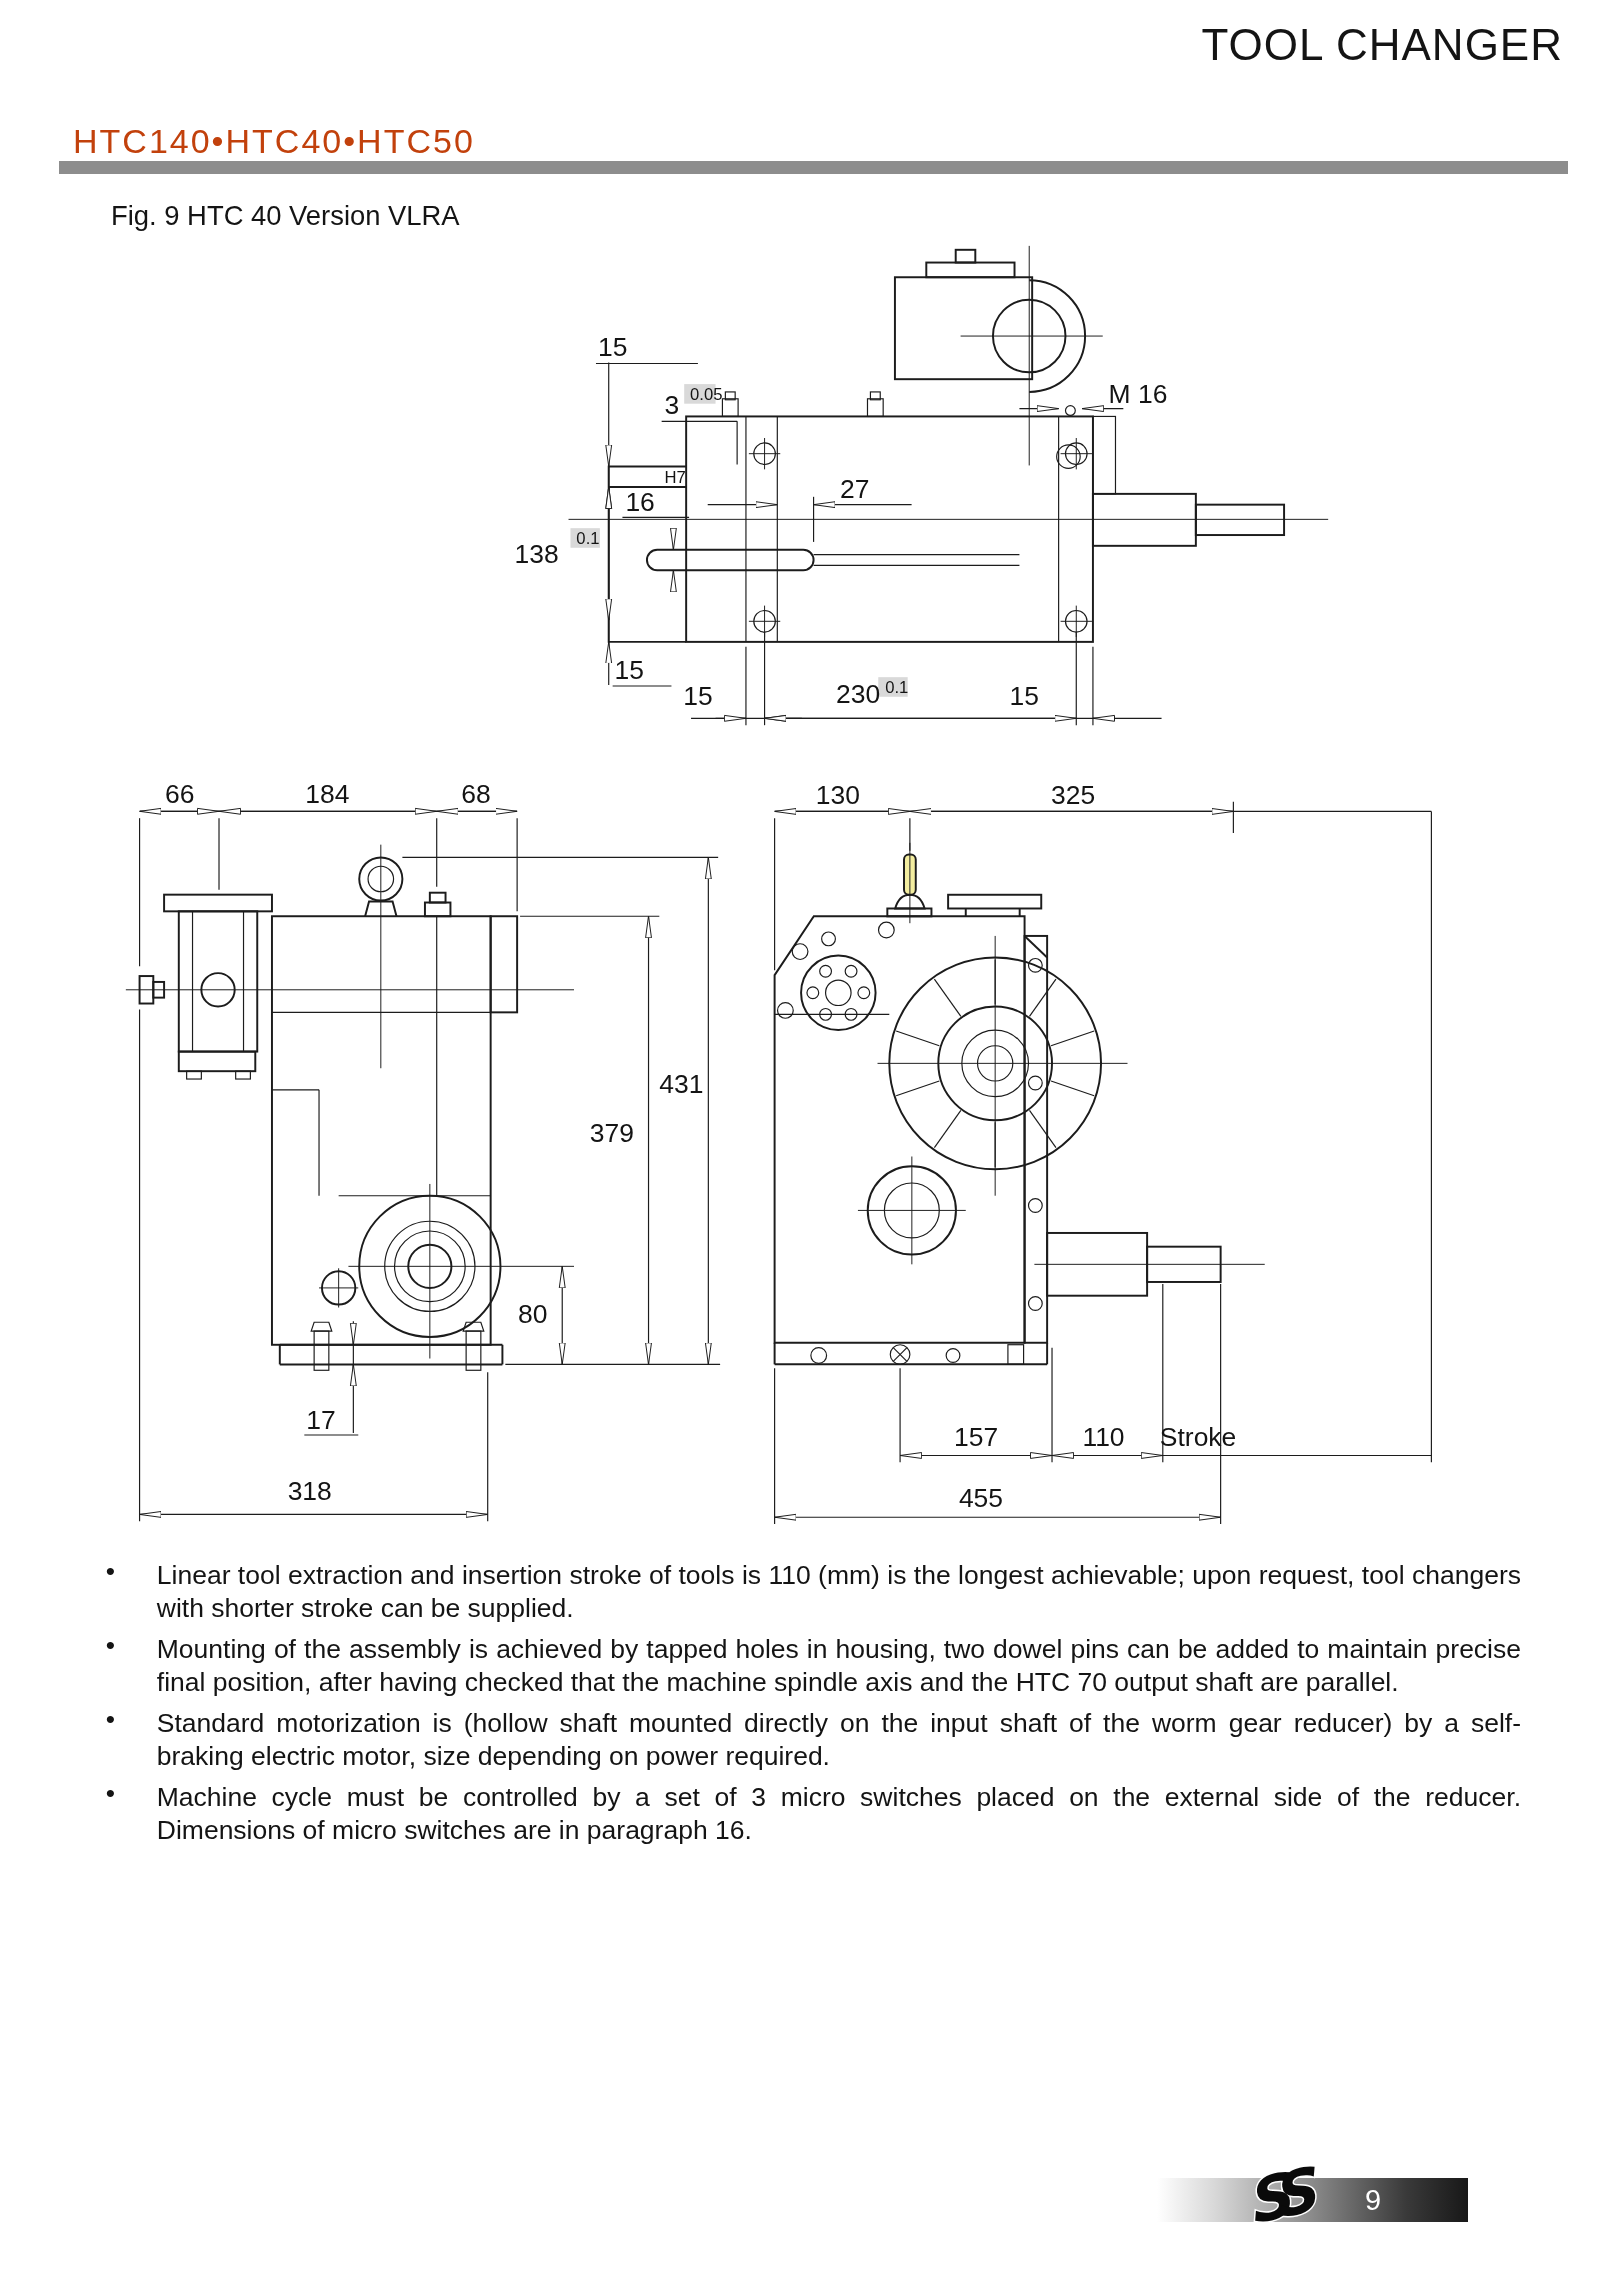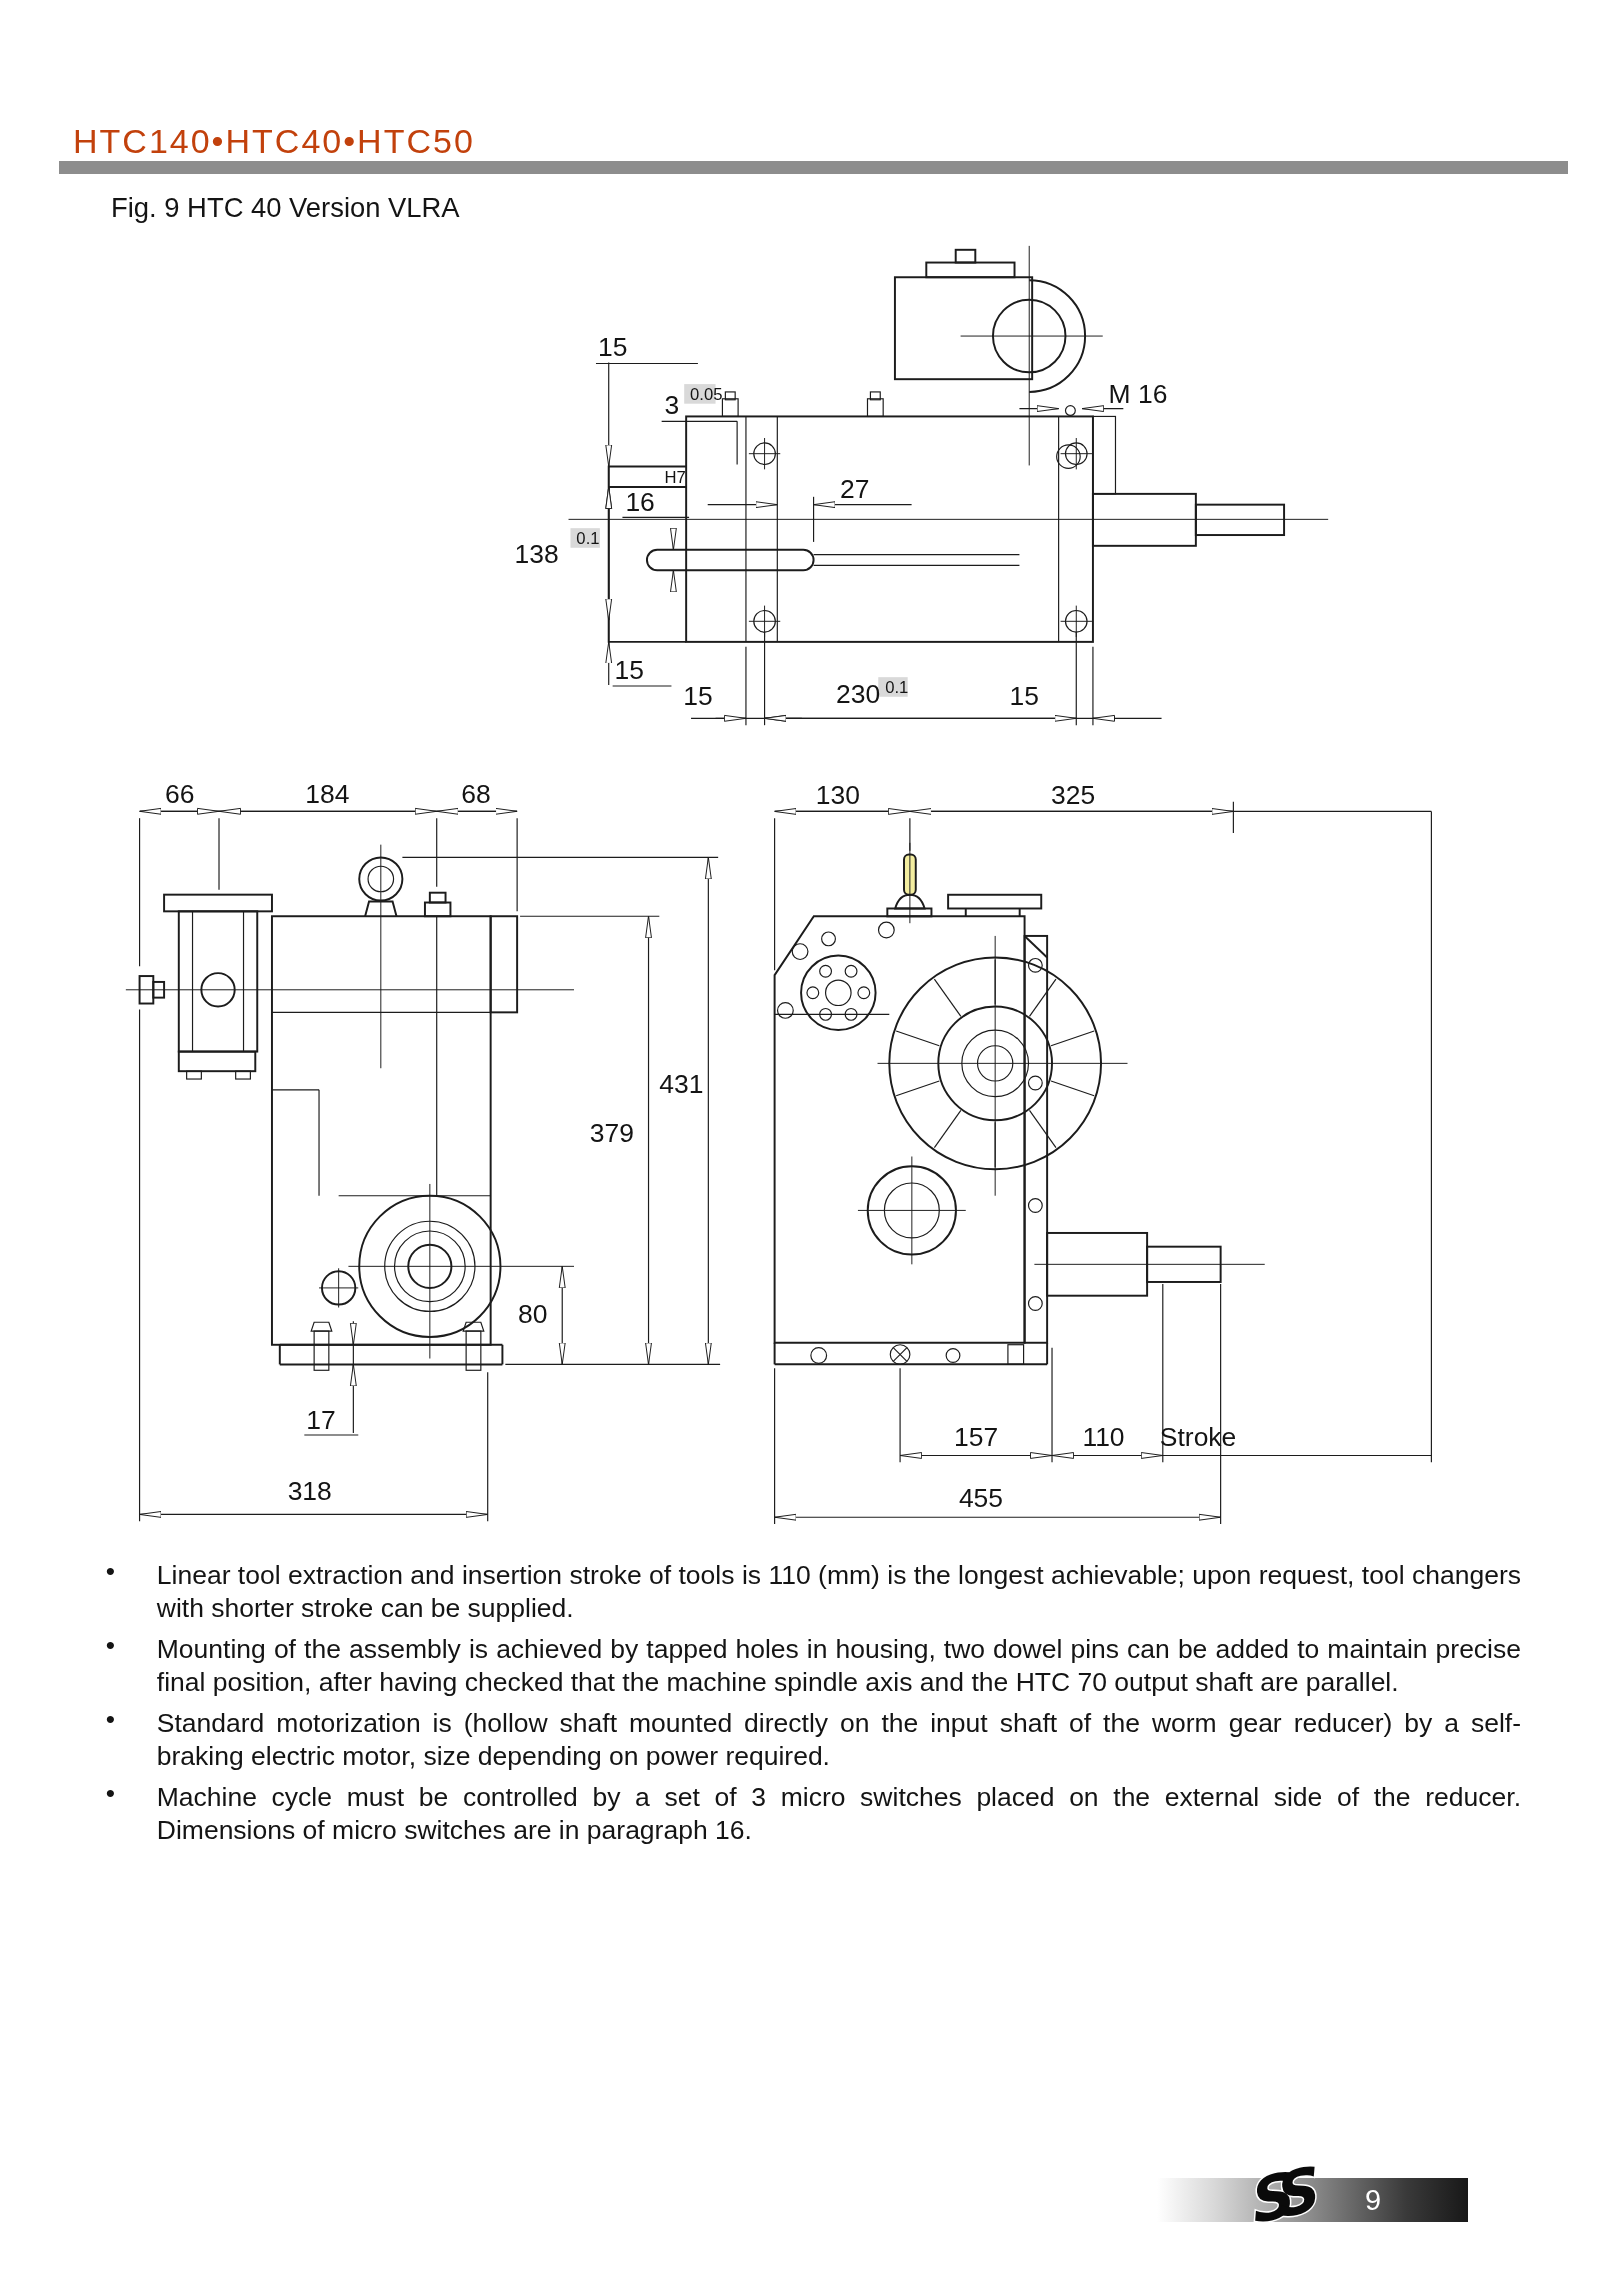--- a/index.html
+++ b/index.html
@@ -1,21 +1,21 @@
 <!DOCTYPE html>
 <html><head>
 <meta charset="utf-8">
 <style>
   html,body{margin:0;padding:0;background:#e8e8e8;}
   .page{position:relative;width:1621px;height:2293px;background:#ffffff;margin:0 auto;
         font-family:"Liberation Sans",sans-serif;color:#141414;overflow:hidden;}
   .title{position:absolute;top:19.6px;right:58px;font-size:44px;letter-spacing:1px;font-weight:400;}
   .models{position:absolute;left:73px;top:122px;font-size:34px;letter-spacing:2px;font-weight:400;color:#c2410c;}
   .bar{position:absolute;left:59px;top:161px;width:1509px;height:12.7px;background:#8d8d8d;}
-  .caption{position:absolute;left:111px;top:192px;font-size:27.4px;}
+  .caption{position:absolute;left:111px;top:200px;font-size:27.4px;}
   svg{position:absolute;overflow:visible;}
   .svg-top{left:490px;top:240px;}
   .svg-front{left:118px;top:774px;}
   .svg-side{left:755px;top:774px;}
   .o{stroke:#1c1c1c;stroke-width:2;fill:none;stroke-linejoin:miter;}
   .t{stroke:#1c1c1c;stroke-width:1.2;fill:none;}
   .c{stroke:#1c1c1c;stroke-width:1;fill:none;}
   .dtx{font-family:"Liberation Sans",sans-serif;font-size:27px;fill:#141414;}
   .sup{font-size:17px;}
   .tolbg{fill:#d9d9d9;}
@@ -27,20 +27,21 @@
   .footerbar{position:absolute;left:1157px;top:2178px;width:311px;height:44px;
      background:linear-gradient(to right,#ffffff 0%,#d9d9d9 18%,#8a8a8a 50%,#3a3a3a 80%,#181818 100%);}
   .pagenum{position:absolute;left:208px;top:0;height:44px;line-height:44px;color:#ffffff;font-size:29px;}
   .logo{left:1245px;top:2152px;}
 </style>
 </head>
 <body>
 
 <div class="page">
 
+  <div class="title">TOOL CHANGER</div>
   <div class="models">HTC140•HTC40•HTC50</div>
   <div class="bar"></div>
   <div class="caption">Fig. 9 HTC 40 Version VLRA</div>
 
   <svg width="0" height="0">
     <defs>
       <marker id="ah" markerWidth="22" markerHeight="8" refX="22" refY="4" orient="auto-start-reverse" markerUnits="userSpaceOnUse">
         <path d="M22,4 L0,1 L0,7 Z" fill="#ffffff" stroke="#1c1c1c" stroke-width="1"></path>
       </marker>
     </defs>

